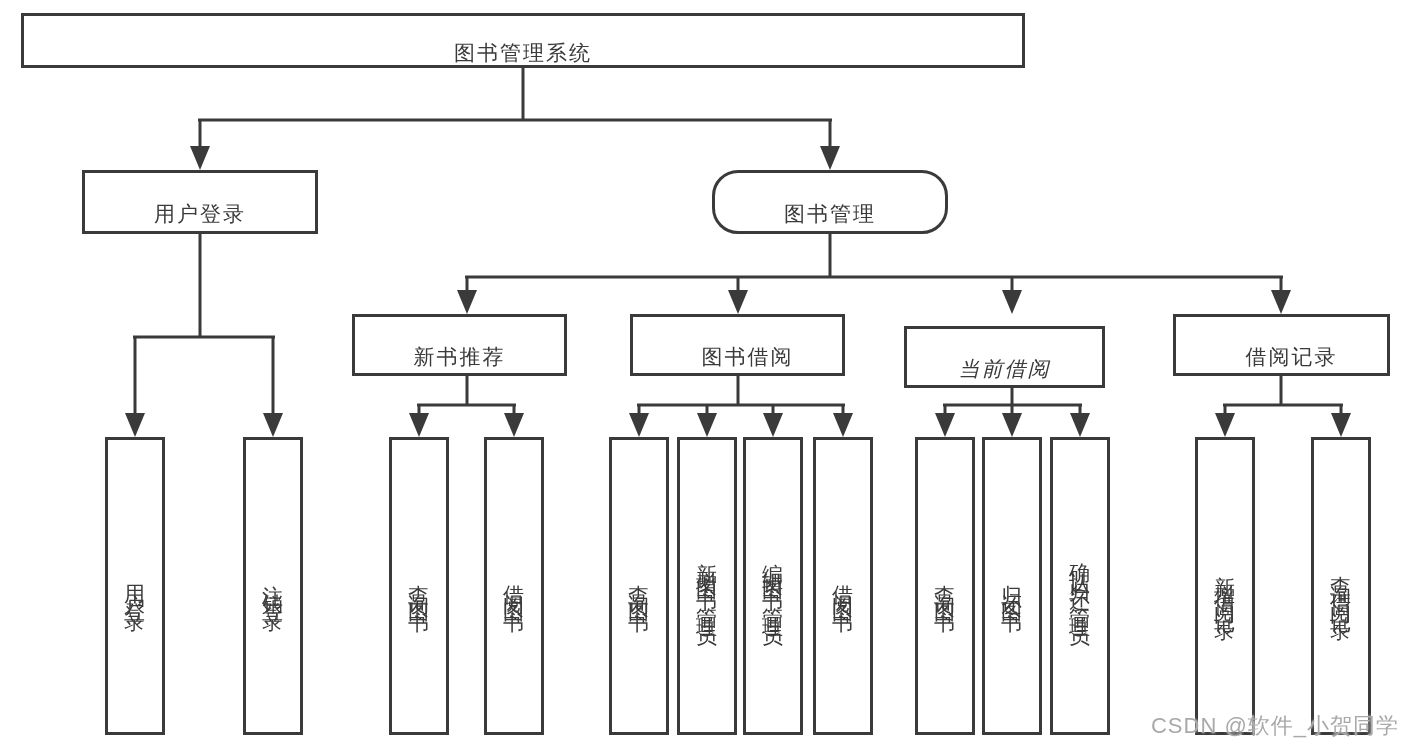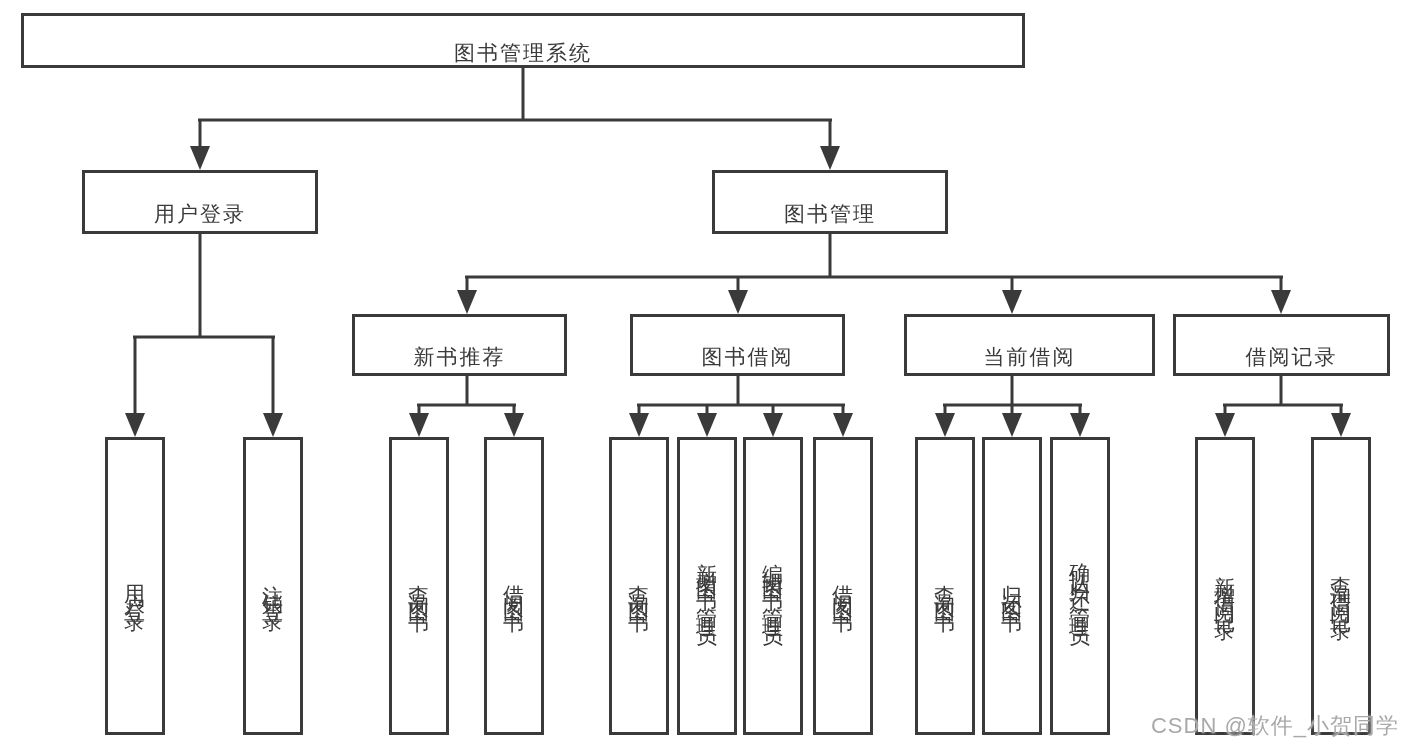--- a/index.html
+++ b/index.html
@@ -86,31 +86,31 @@
     <polygon points="1331,413 1351,413 1341,437"></polygon>
   </svg>
 
   <div class="box" style="left:21px;top:13px;width:1004px;height:55px;">
     <span class="hlabel">图书管理系统</span>
   </div>
 
   <div class="box" style="left:82px;top:170px;width:236px;height:64px;">
     <span class="hlabel">用户登录</span>
   </div>
-  <div class="box" style="left:712px;top:170px;width:236px;height:64px;">
+  <div class="box" style="left:712px;top:170px;width:236px;height:64px;border-radius:26px;">
     <span class="hlabel">图书管理</span>
   </div>
 
   <div class="box" style="left:352px;top:314px;width:215px;height:62px;">
     <span class="hlabel">新书推荐</span>
   </div>
   <div class="box" style="left:630px;top:314px;width:215px;height:62px;padding-left:20px;">
     <span class="hlabel">图书借阅</span>
   </div>
-  <div class="box" style="left:904px;top:314px;width:251px;height:62px;">
+  <div class="box" style="left:904px;top:326px;width:201px;height:62px;font-style:italic;">
     <span class="hlabel">当前借阅</span>
   </div>
   <div class="box" style="left:1173px;top:314px;width:217px;height:62px;padding-left:20px;">
     <span class="hlabel">借阅记录</span>
   </div>
 
   <div class="box" style="left:105px;top:437px;width:60px;height:298px;">
     <span class="vlabel">用户登录</span>
   </div>
   <div class="box" style="left:243px;top:437px;width:60px;height:298px;">

